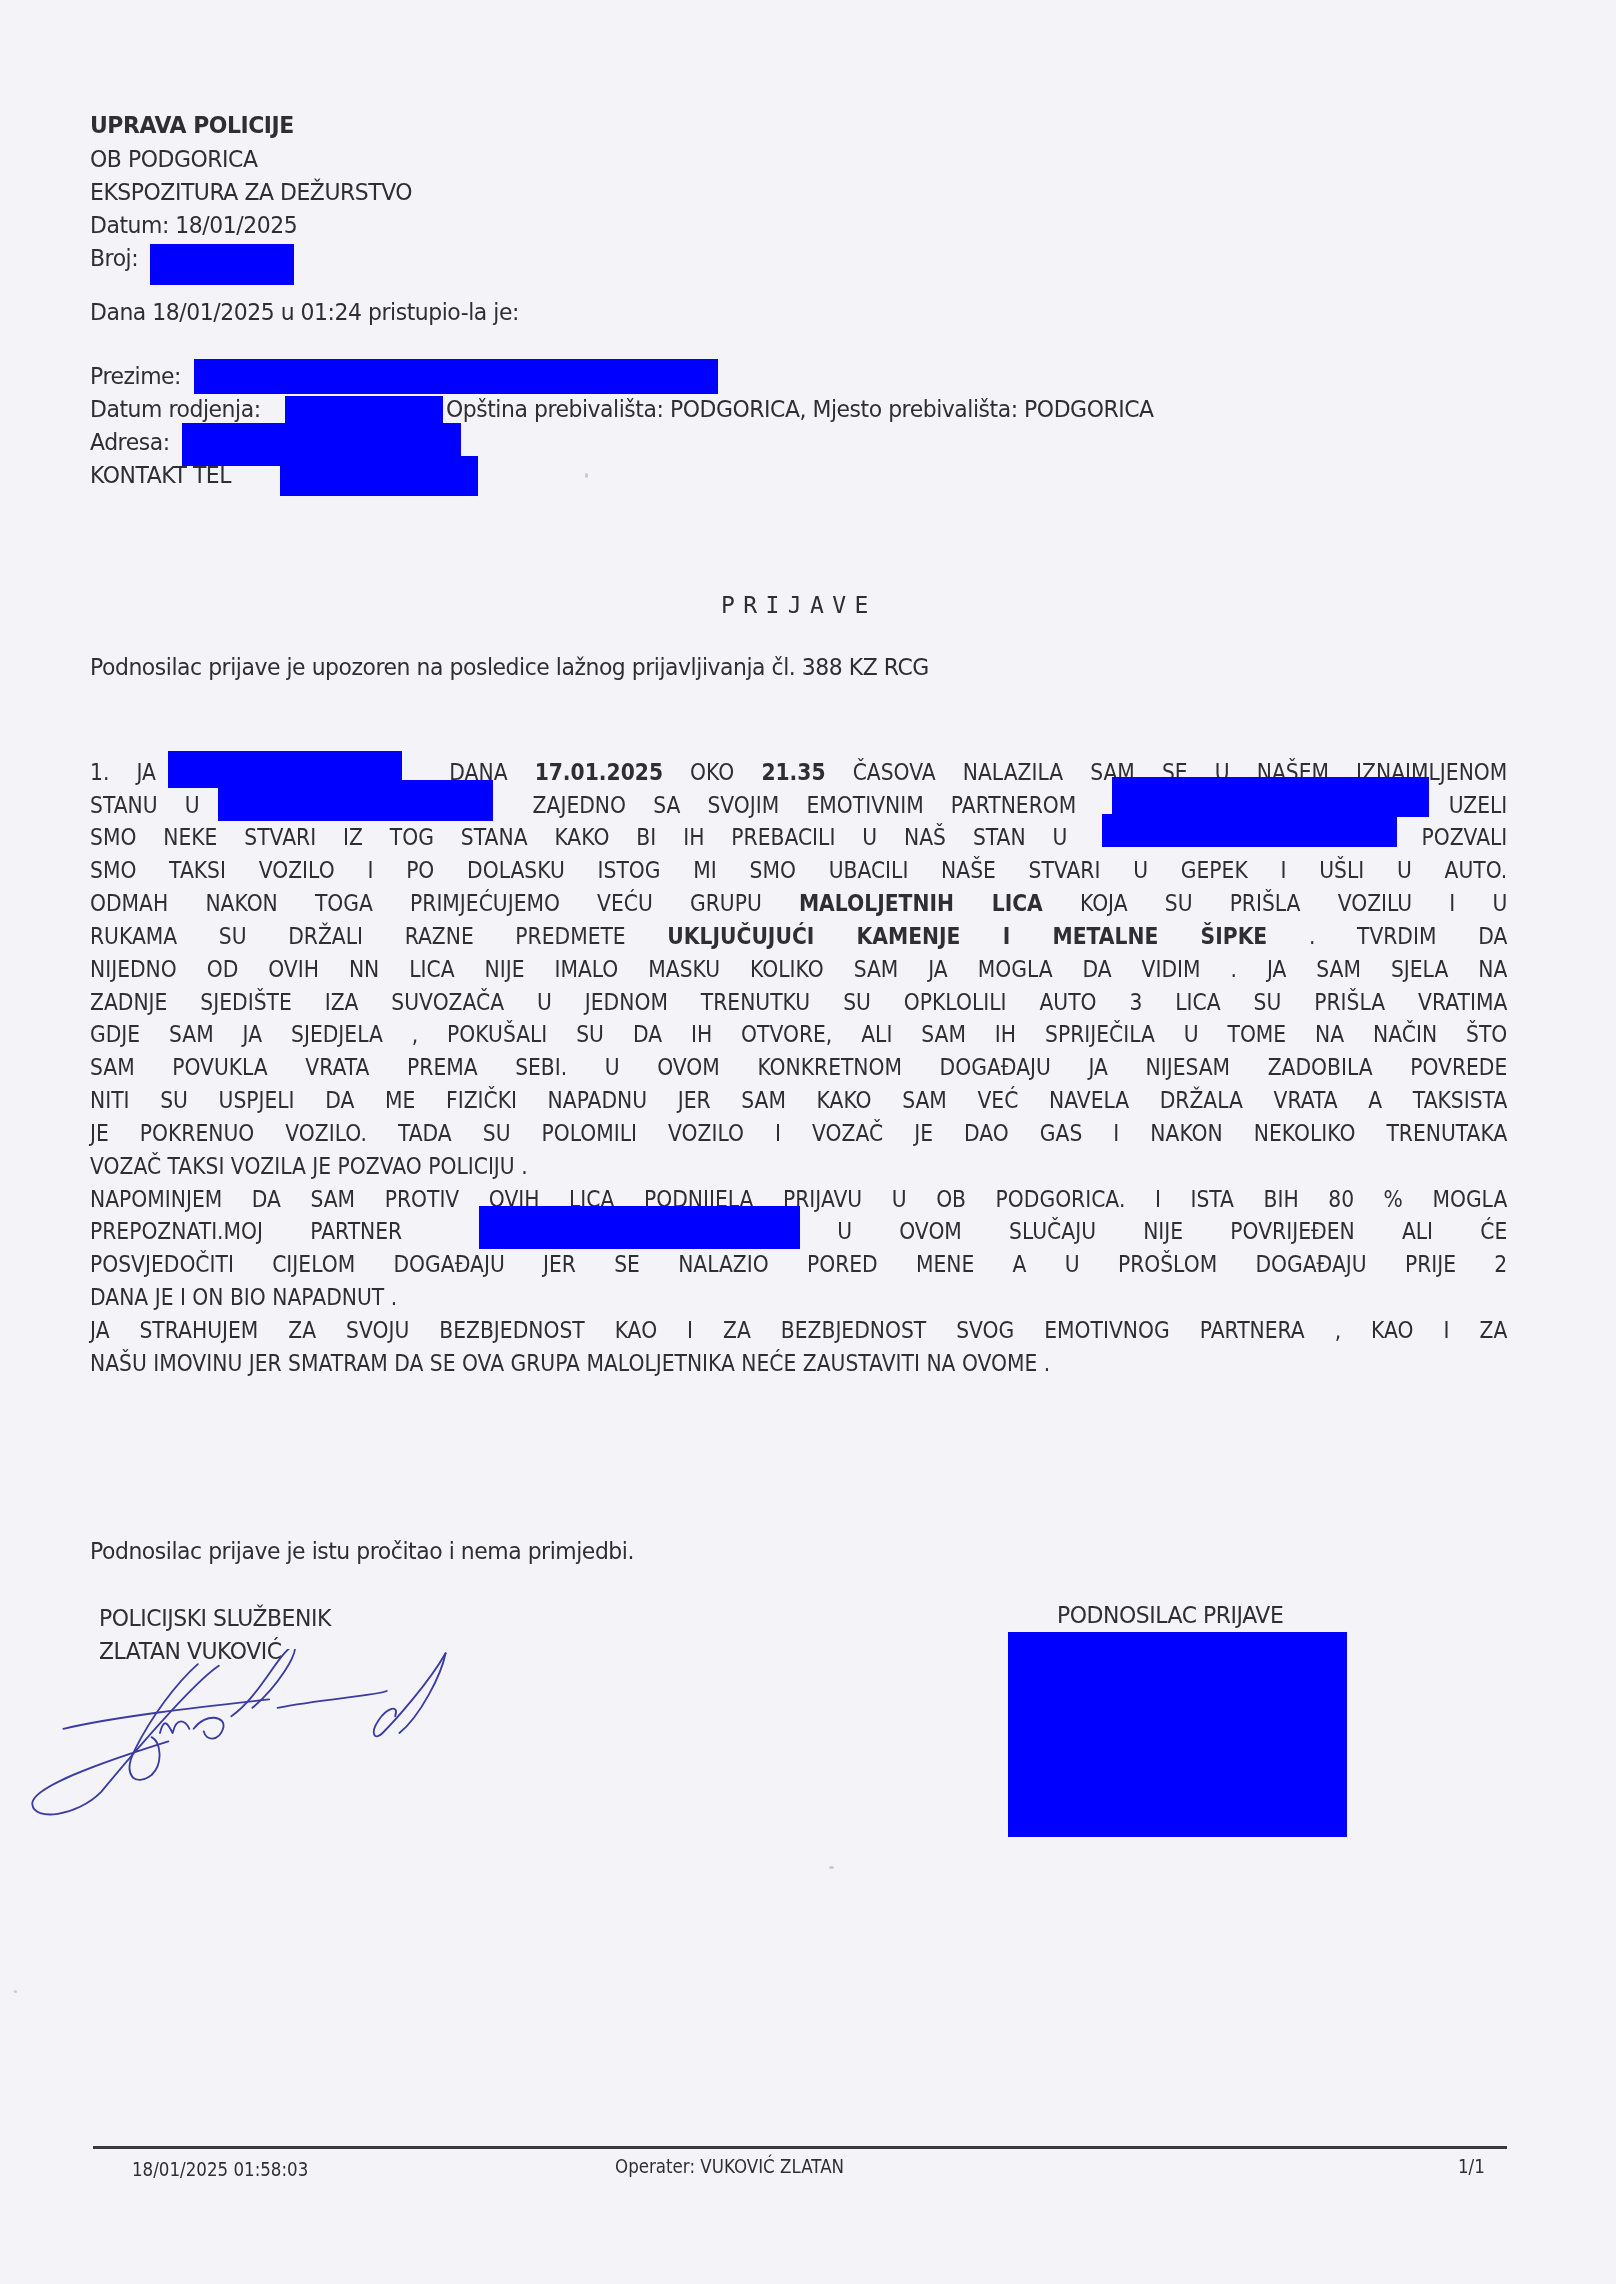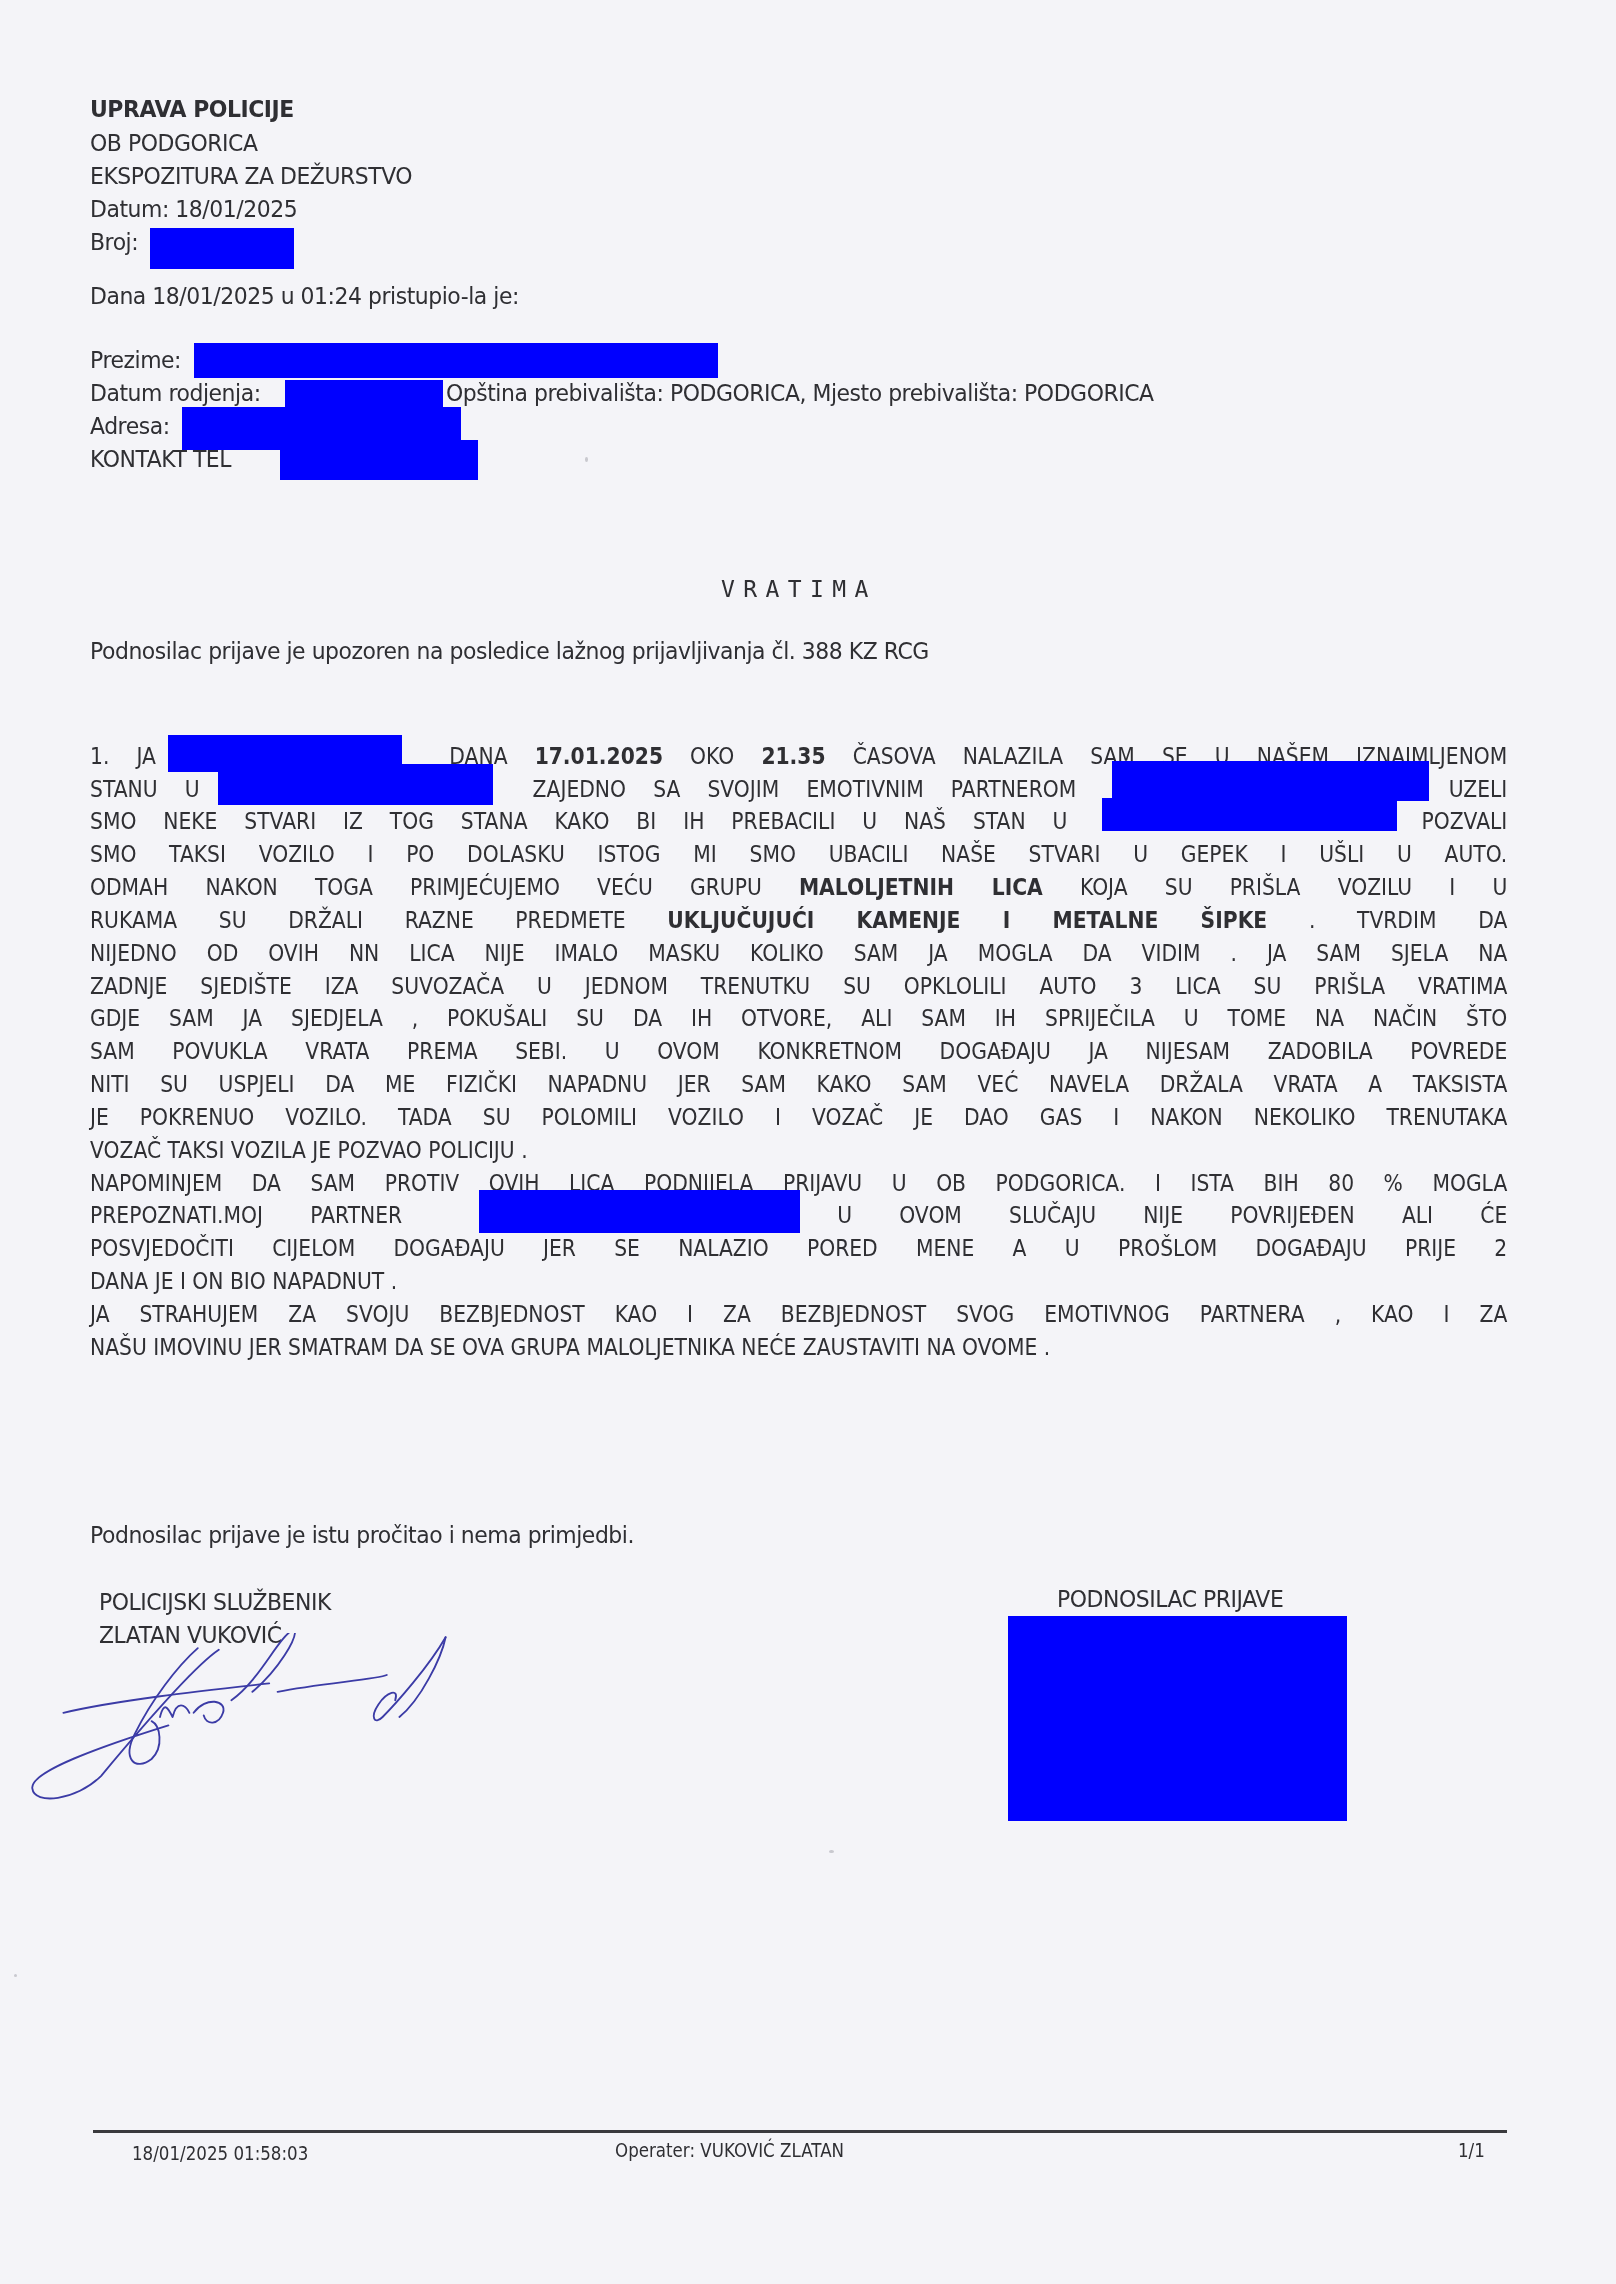--- a/index.html
+++ b/index.html
@@ -2,21 +2,21 @@
 <html style="font-size:13.5px"><head>
 <meta charset="utf-8">
 <style>
   html, body { margin: 0; padding: 0; }
   body {
     width: 1616px; height: 2284px; position: relative; overflow: hidden;
     background: #f4f4f8;
     font-family: "DejaVu Sans", "Liberation Sans", sans-serif;
     color: #2f2f33;
   }
-  .page { position: absolute; left: 0; top: 0; width: 1616px; height: 2231px; }
+  .page { position: absolute; left: 0; top: 16px; width: 1616px; height: 2231px; }
   .t { position: absolute; white-space: nowrap; line-height: 1; }
   .hdr { font-size: 23.6px; letter-spacing: -0.5px; transform: scaleX(0.93); transform-origin: left top; }
   .hdr.bold { font-weight: bold; }
   .redact { position: absolute; background: #0000ff; }
   .title { font-size: 23px; letter-spacing: 8.4px; font-family: "DejaVu Sans Mono", "Liberation Mono", monospace; }
   .body-line {
     position: absolute; left: 90px; width: 1417px; height: 29px;
     font-size: 23.6px; line-height: 29px; white-space: nowrap;
     text-align: justify; text-align-last: justify;
     font-family: "DejaVu Sans", sans-serif;
@@ -51,21 +51,21 @@
   <div class="t hdr" style="left:90px;top:382px;">Datum rodjenja:</div>
   <div class="redact" style="left:285px;top:380px;width:158px;height:27px;"></div>
   <div class="t hdr" style="left:446px;top:382px;">Opština prebivališta: PODGORICA, Mjesto prebivališta: PODGORICA</div>
 
   <div class="t hdr" style="left:90px;top:415px;">Adresa:</div>
   <div class="redact" style="left:182px;top:407px;width:279px;height:43px;"></div>
 
   <div class="t hdr" style="left:90px;top:448px;">KONTAKT  TEL</div>
   <div class="redact" style="left:280px;top:440px;width:198px;height:40px;"></div>
 
-  <div class="t title" style="left:721px;top:578px;">VRATIMA</div>
+  <div class="t title" style="left:721px;top:578px;">PRIJAVE</div>
 
   <div class="t hdr" style="left:90px;top:640px;">Podnosilac prijave je upozoren na posledice lažnog prijavljivanja čl. 388 KZ RCG</div>
 
   <div class="body-line" style="top:742px;">
     <span>1. JA</span>
     <span class="gap" style="width:278px;"></span>
     <span>DANA</span>
     <b>17.01.2025</b>
     <span>OKO</span>
     <b>21.35</b>

